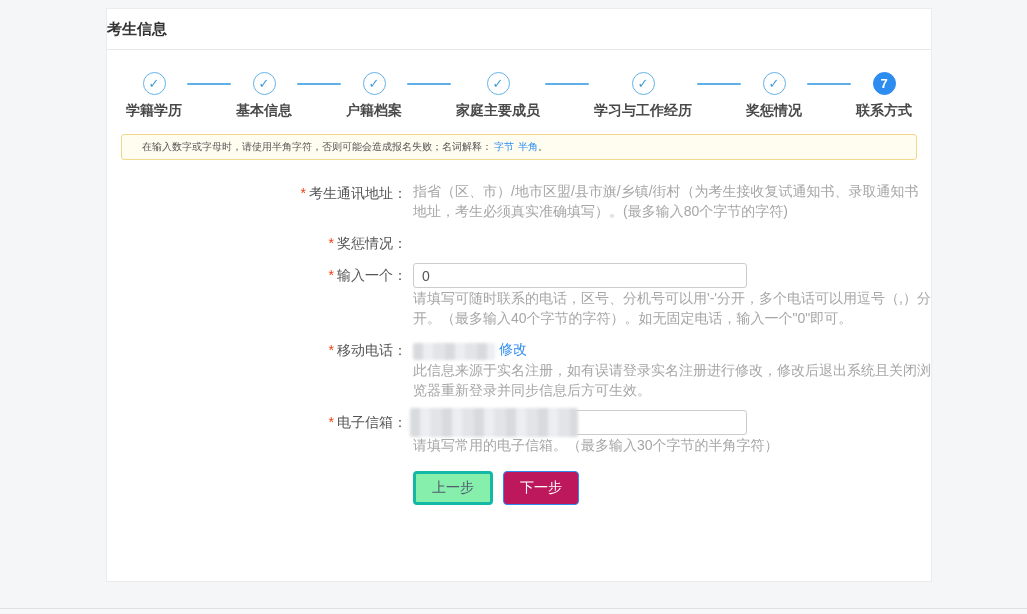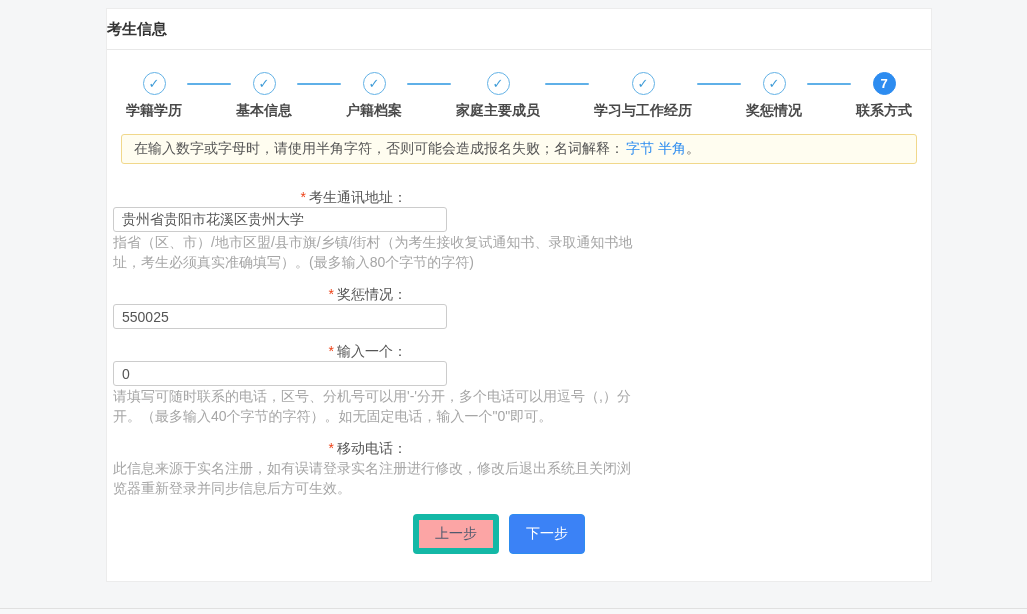--- a/index.html
+++ b/index.html
@@ -43,28 +43,28 @@
   }
   .step-label {
     font-size: 14px; font-weight: bold; color: #4a4a4a; white-space: nowrap; text-align: right;
   }
   
   .notice {
     margin: 2px 14px 15px 14px;
     background: #fffdf0;
     border: 1px solid #f1d88b;
     border-radius: 3px;
-    padding: 5px 12px;
-    font-size: 14px; color: #555;
+    padding: 5px 20px;
+    font-size: 10px; color: #555;
   }
   .notice a { color: #2d8cf0; text-decoration: none; margin-left: 4px; cursor: pointer; }
   .notice a:first-of-type { margin-left: 2px; }
   
   .form { margin-top: 21px; }
-  .form-row { display: flex; margin-bottom: 10px; flex-direction: column; }
+  .form-row { display: flex; margin-bottom: 10px; }
   .form-label {
     width: 300px; flex-shrink: 0;
     text-align: right;
     font-size: 14px; color: #555;
     padding-top: 4px;
   }
   .req { color: #ed3f14; margin-right: 3px; }
   .form-control { margin-left: 6px; }
   .text-input {
     width: 334px; height: 25px;
@@ -92,22 +92,22 @@
     width: 168px; height: 29px;
   }
   .modify-link { color: #2d8cf0; font-size: 14px; text-decoration: none; cursor: pointer; }
   .value-line { padding-top: 2px; }
   
   .actions { margin: 16px 0 24px 306px; display: flex; gap: 10px; }
   .btn {
     font-size: 14px; border-radius: 4px; padding: 5px 16px; cursor: pointer;
     font-family: "Liberation Sans", "DejaVu Sans", sans-serif;
   }
-  .btn-prev { background: #fca5a5; border: 6px solid #14b8a6; color: #515a6e; }
-  .btn-next { background: #3b82f6; border: 1px solid #2d8cf0; color: #fff; }
+  .btn-prev { background: #86efac; border: 3px solid #14b8a6; color: #515a6e; }
+  .btn-next { background: #be185d; border: 1px solid #2d8cf0; color: #fff; }
   
   .footer-strip {
     position: absolute; left: 0; right: 0; bottom: 0;
     height: 6px; background: #f7f8f9; border-top: 1px solid #e0e0e0;
   }
 </style>
 </head>
 <body>
 
 <div class="card">
@@ -153,41 +153,47 @@
     </div>
 
   <div class="notice">
     <span>在输入数字或字母时，请使用半角字符，否则可能会造成报名失败；名词解释：</span><a>字节</a><a>半角</a><span>。</span>
   </div>
 
   <div class="form" id="form">
       <div class="form-row">
     <div class="form-label"><span class="req">*</span><span class="label-text">考生通讯地址：</span></div>
     <div class="form-control">
-      <div class="control-slot"><input class="text-input" value="贵州省贵阳市花溪区贵州大学" style=""></div>
       <div class="help">指省（区、市）/地市区盟/县市旗/乡镇/街村（为考生接收复试通知书、录取通知书地址，考生必须真实准确填写）。(最多输入80个字节的字符)</div>
     </div>
   </div>
       <div class="form-row">
     <div class="form-label"><span class="req">*</span><span class="label-text">奖惩情况：</span></div>
     <div class="form-control">
-      <div class="control-slot"><input class="text-input" value="550025" style=""></div>
     </div>
   </div>
       <div class="form-row">
     <div class="form-label"><span class="req">*</span><span class="label-text">输入一个：</span></div>
     <div class="form-control">
       <div class="control-slot"><input class="text-input" value="0" style=""></div>
       <div class="help">请填写可随时联系的电话，区号、分机号可以用'-'分开，多个电话可以用逗号（,）分开。（最多输入40个字节的字符）。如无固定电话，输入一个"0"即可。</div>
     </div>
   </div>
       <div class="form-row">
     <div class="form-label"><span class="req">*</span><span class="label-text">移动电话：</span></div>
     <div class="form-control">
+      <div class="control-slot value-line"><span class="redacted redacted-sm"></span><a class="modify-link">修改</a></div>
       <div class="help">此信息来源于实名注册，如有误请登录实名注册进行修改，修改后退出系统且关闭浏览器重新登录并同步信息后方可生效。</div>
+    </div>
+  </div>
+      <div class="form-row">
+    <div class="form-label"><span class="req">*</span><span class="label-text">电子信箱：</span></div>
+    <div class="form-control">
+      <div class="control-slot"><span class="input-wrap"><input class="text-input" value="" style=""><span class="redacted redacted-overlay"></span></span></div>
+      <div class="help">请填写常用的电子信箱。（最多输入30个字节的半角字符）</div>
     </div>
   </div>
     </div>
 
   <div class="actions">
     <button class="btn btn-prev">上一步</button>
     <button class="btn btn-next">下一步</button>
   </div>
 </div>
 

